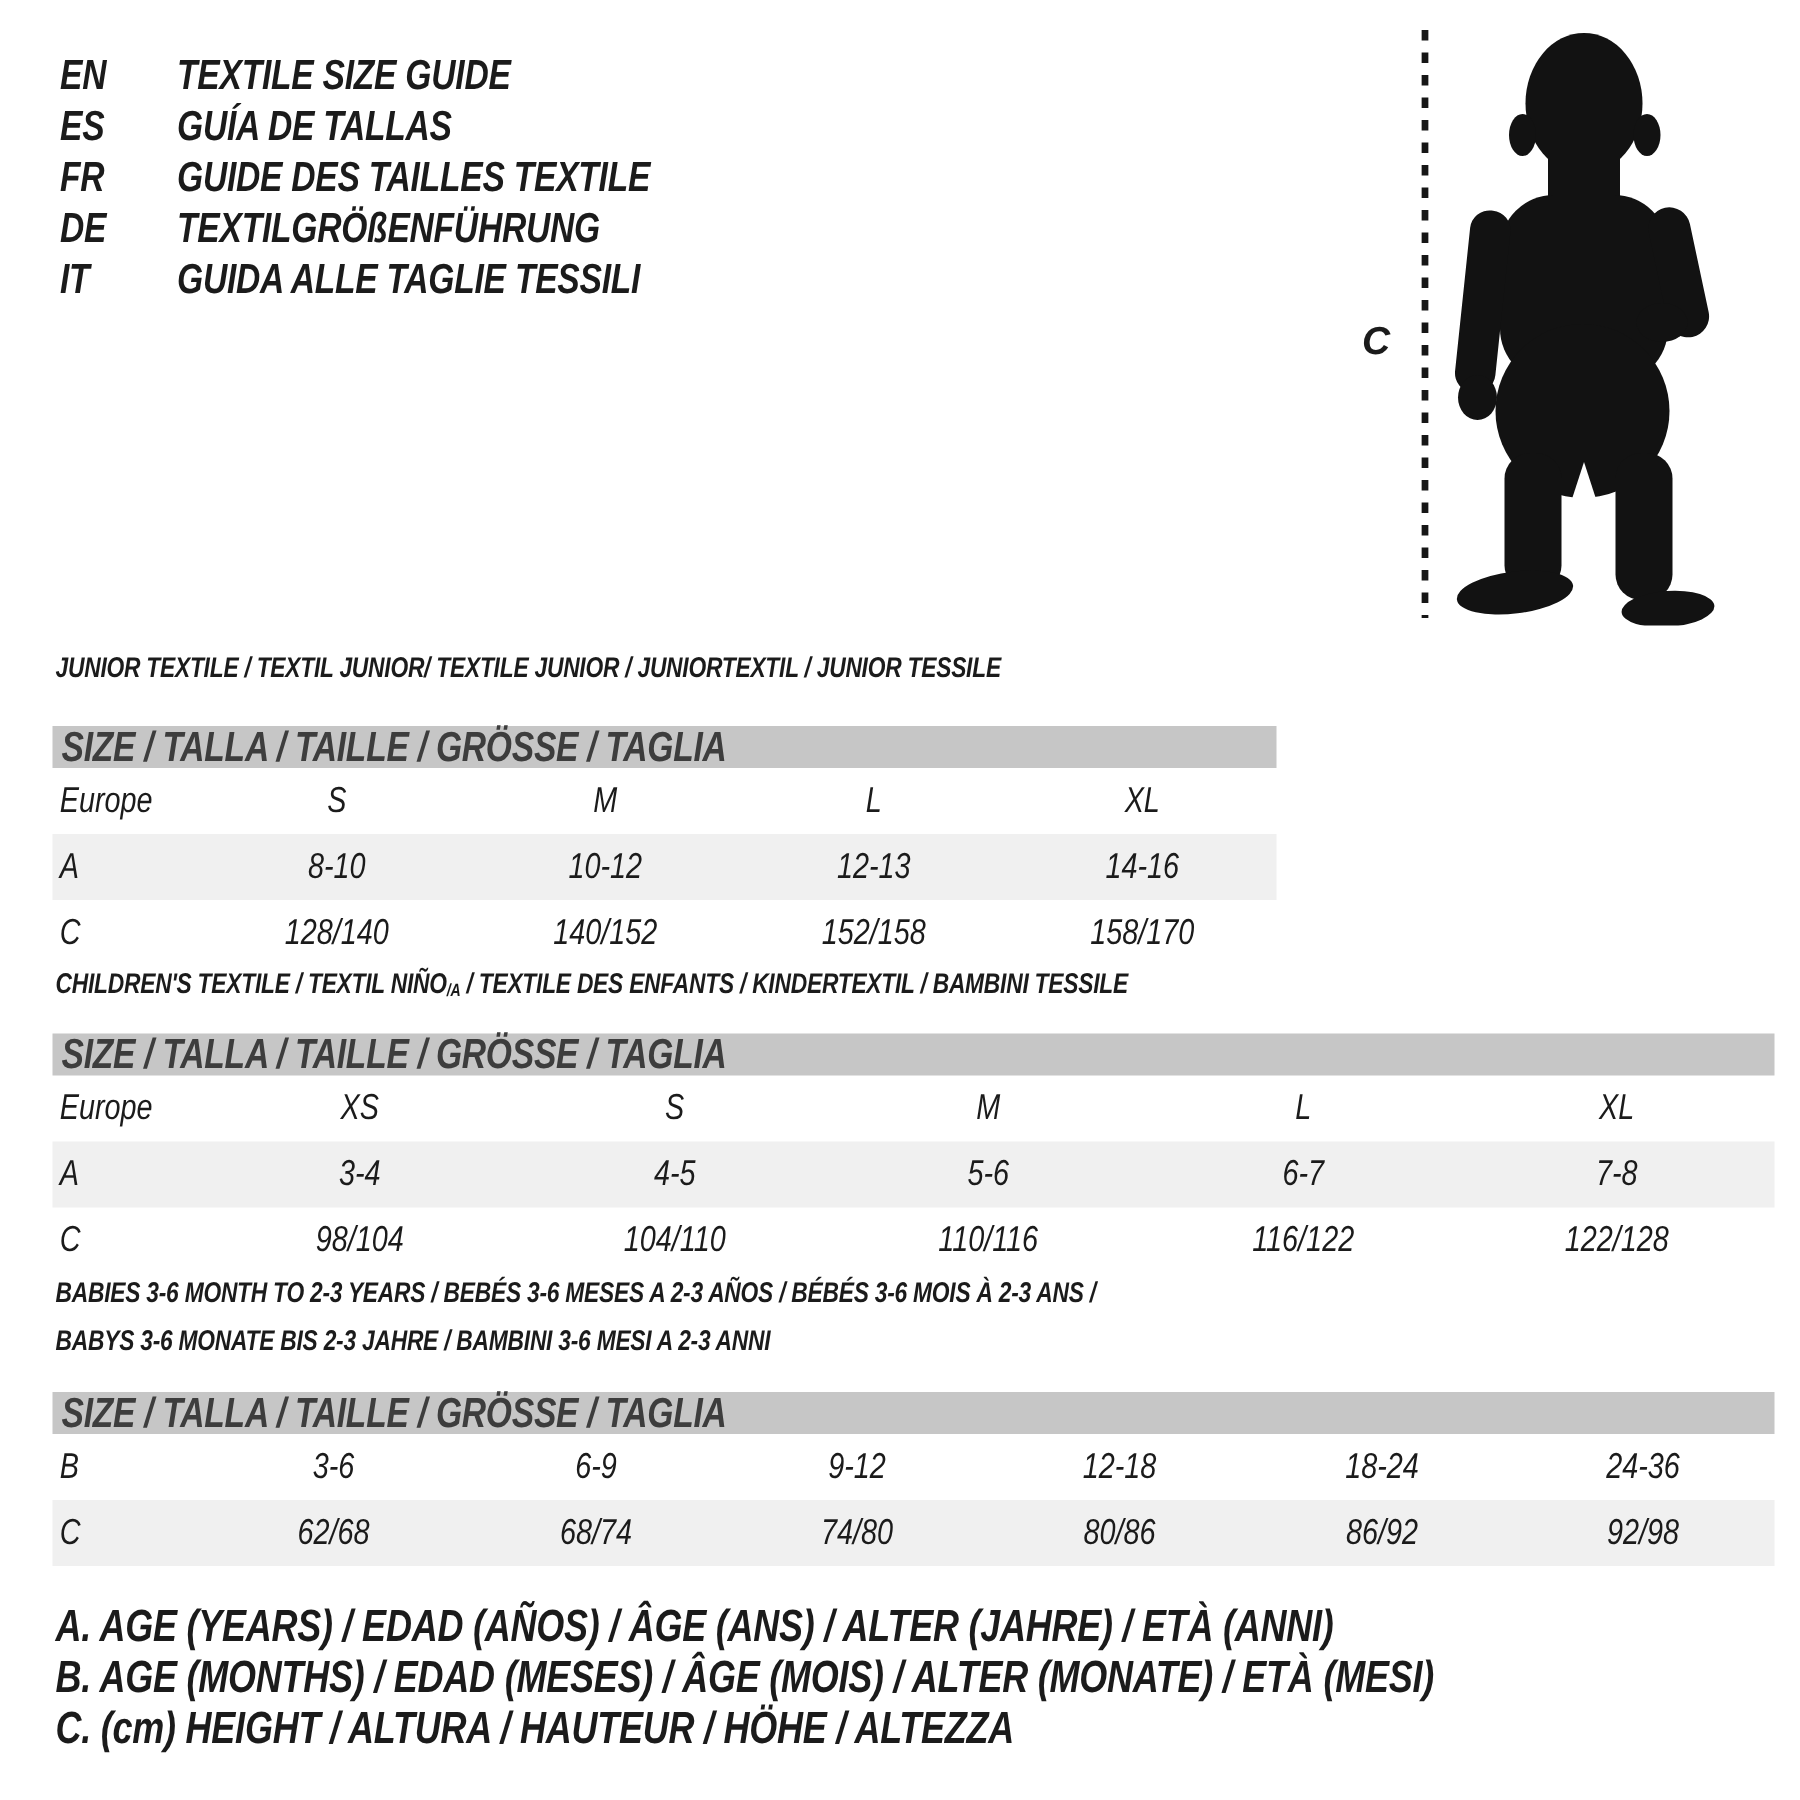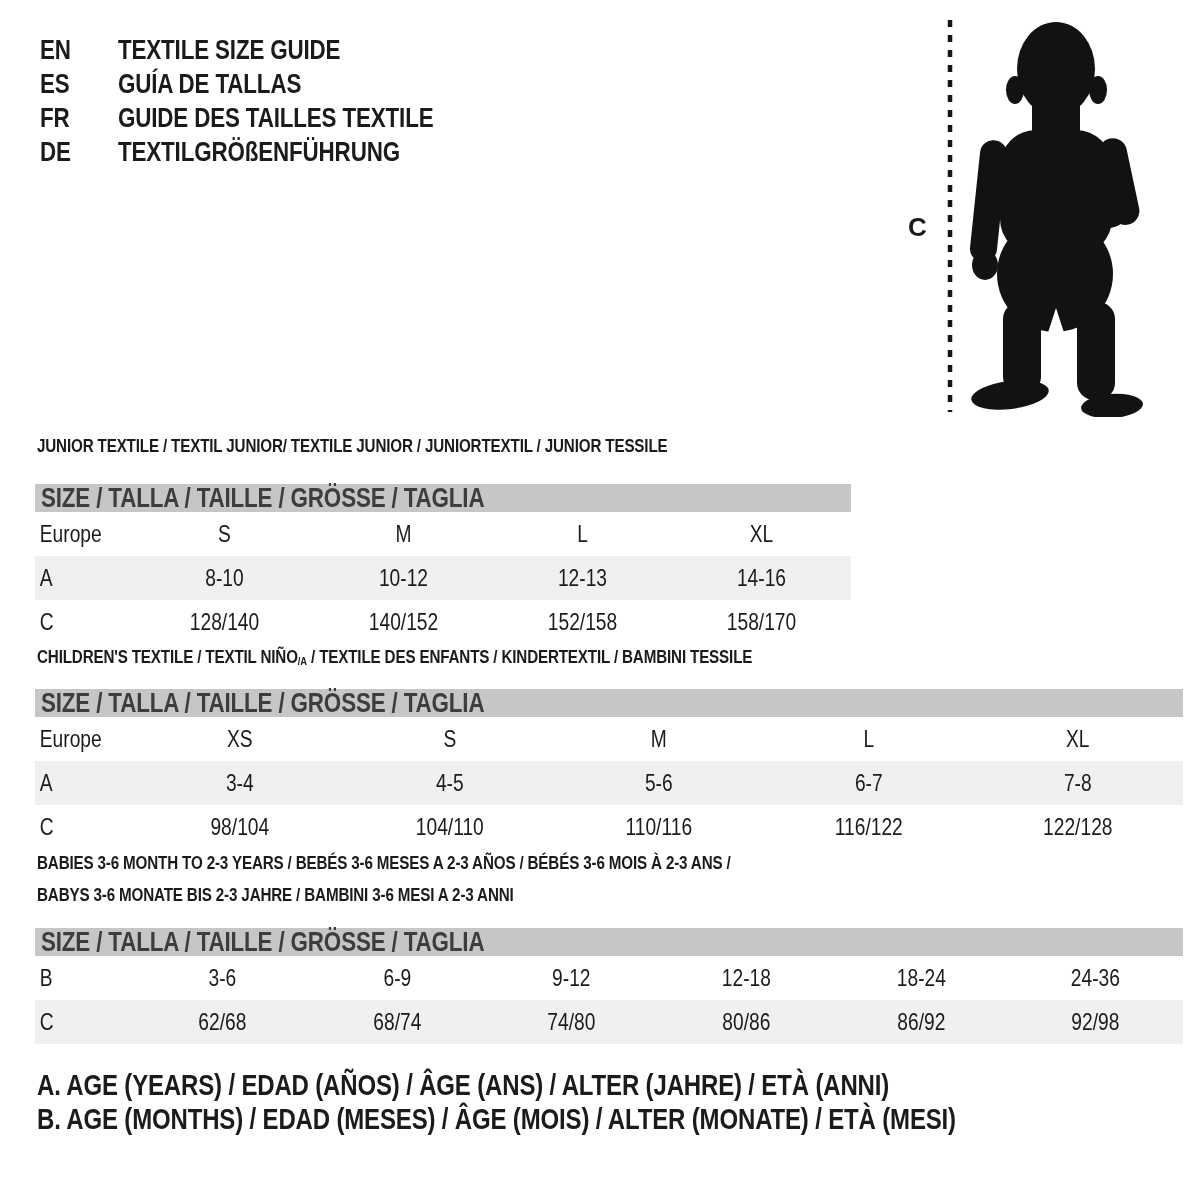--- a/index.html
+++ b/index.html
@@ -3,20 +3,21 @@
 <meta charset="utf-8">
 <style>
   * { margin:0; padding:0; box-sizing:border-box; }
   html,body { background:#ffffff; }
   .canvas {
     position:relative; width:1200px; height:1200px;
     background:var(--page_bg, #ffffff);
     color:var(--text, #1b1b1b);
     font-family:"Liberation Sans", sans-serif;
     overflow:hidden;
+    font-style:italic;
   }
   .cond { display:inline-block; transform:scaleX(0.8); transform-origin:0 50%; white-space:nowrap; letter-spacing:-0.2px; }
   
   .langs { position:absolute; left:40px; top:33px; }
   .langrow { display:flex; align-items:center; height:34px; font-size:28px; font-weight:700; }
   .langcode { flex:0 0 78px; }
   
   .fig { position:absolute; left:905px; top:12px; }
   .figC { position:absolute; left:908px; top:212px; font-size:26px; font-weight:700; }
   
@@ -50,20 +51,24 @@
       <span class="langcode cond">ES</span>
       <span class="cond">GUÍA DE TALLAS</span>
     </div>
     <div class="langrow">
       <span class="langcode cond">FR</span>
       <span class="cond">GUIDE DES TAILLES TEXTILE</span>
     </div>
     <div class="langrow">
       <span class="langcode cond">DE</span>
       <span class="cond">TEXTILGRÖßENFÜHRUNG</span>
+    </div>
+    <div class="langrow">
+      <span class="langcode cond">IT</span>
+      <span class="cond">GUIDA ALLE TAGLIE TESSILI</span>
     </div>
   </div>
 
   <svg class="fig" width="270" height="405" viewBox="0 0 270 405">
     <g fill="#121212">
       <ellipse cx="151" cy="57" rx="39" ry="47"></ellipse>
       <ellipse cx="110" cy="78" rx="9" ry="14"></ellipse>
       <ellipse cx="193" cy="78" rx="9" ry="14"></ellipse>
       <rect x="127" y="88" width="48" height="45"></rect>
       <rect x="95" y="118" width="112" height="125" rx="36"></rect>
@@ -175,15 +180,18 @@
     </div>
   </div>
 
   <div class="legend">
     <div class="legrow">
       <span class="cond">A. AGE (YEARS) / EDAD (AÑOS) / ÂGE (ANS) / ALTER (JAHRE) / ETÀ (ANNI)</span>
     </div>
     <div class="legrow">
       <span class="cond">B. AGE (MONTHS) / EDAD (MESES) / ÂGE (MOIS) / ALTER (MONATE) / ETÀ (MESI)</span>
     </div>
+    <div class="legrow">
+      <span class="cond">C. (cm) HEIGHT / ALTURA / HAUTEUR / HÖHE / ALTEZZA</span>
+    </div>
   </div>
 
 </div>
 
 </body></html>

